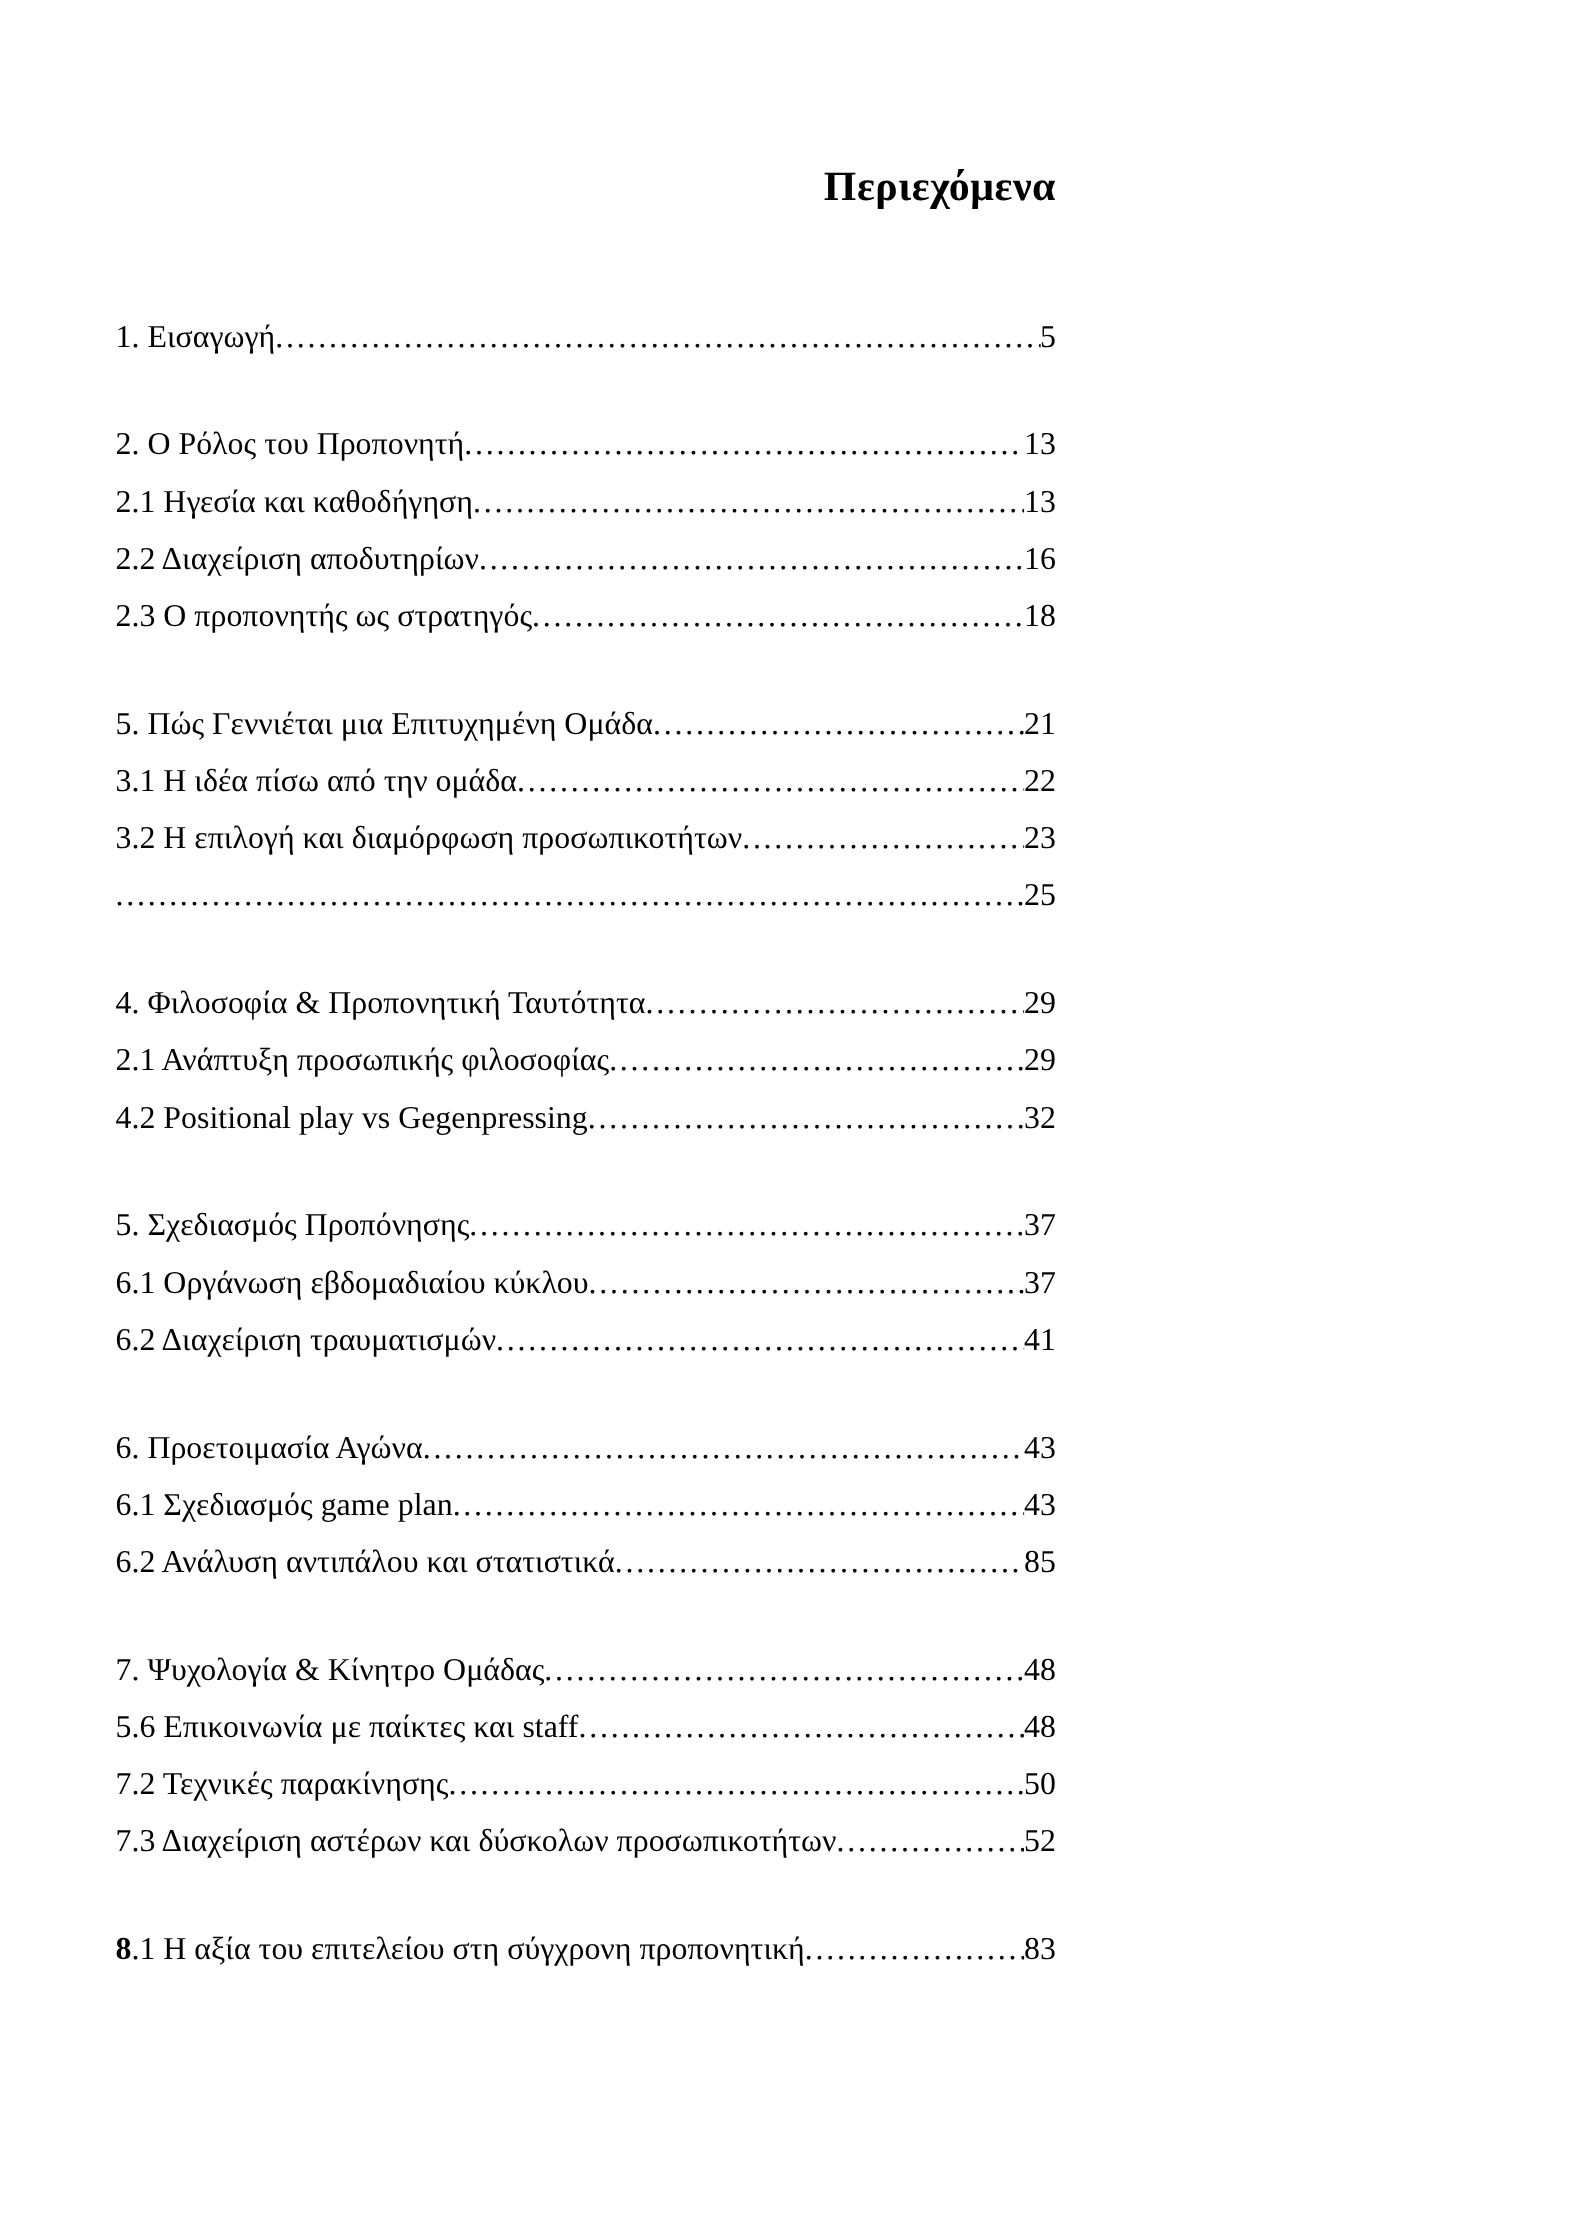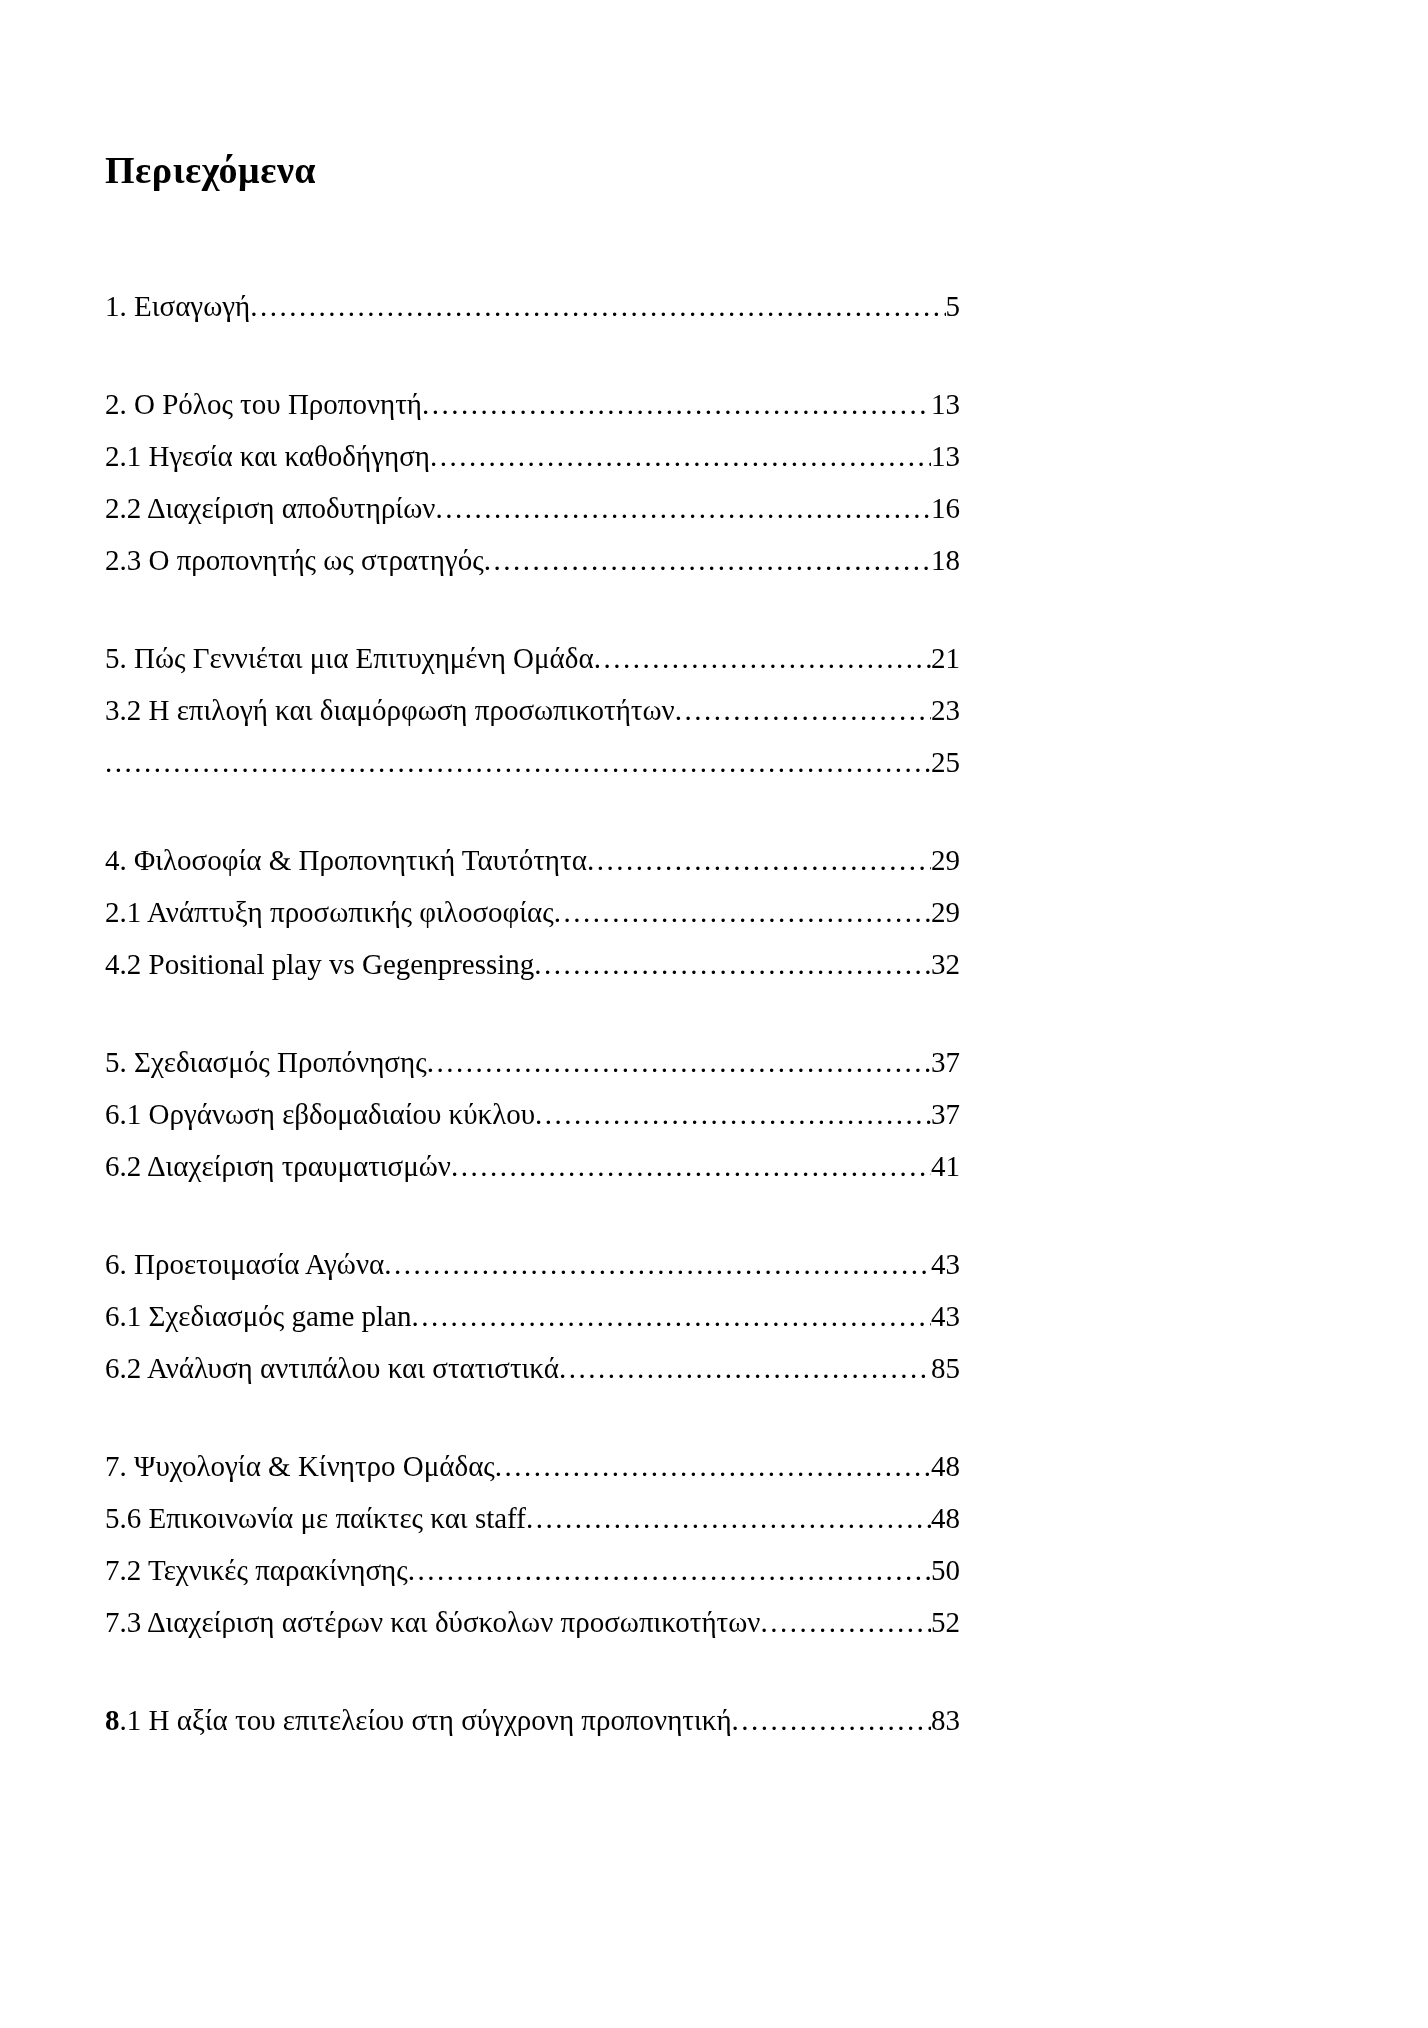--- a/index.html
+++ b/index.html
@@ -12,21 +12,21 @@
     width: 1428px;
     height: 2028px;
     background: #ffffff;
     box-sizing: border-box;
     padding: 148px 468px 0 105px;
     font-family: "Liberation Serif", serif;
     color: #000000;
     overflow: hidden;
   }
   .toc-title {
-    text-align: left;
+    text-align: right;
     font-size: 38px;
     font-weight: bold;
     letter-spacing: 0.5px;
     margin: 0 0 88px 0;
   }
   .toc-list {
     width: 100%;
   }
   .toc-section {
     margin-top: 46px;
@@ -99,20 +99,25 @@
     <span class="pagenum">18</span>
   </div>
       </div>
       <div class="toc-section">
         <div class="toc-entry">
     <span class="label bold"><span>5. Πώς Γεννιέται μια Επιτυχημένη Ομάδα</span></span>
     <span class="dots"></span>
     <span class="pagenum">21</span>
   </div>
         <div class="toc-entry">
+    <span class="label"><span>3.1 Η ιδέα πίσω από την ομάδα</span></span>
+    <span class="dots"></span>
+    <span class="pagenum">22</span>
+  </div>
+        <div class="toc-entry">
     <span class="label"><span>3.2 Η επιλογή και διαμόρφωση προσωπικοτήτων</span></span>
     <span class="dots"></span>
     <span class="pagenum">23</span>
   </div>
         <div class="toc-entry">
     <span class="dots"></span>
     <span class="pagenum">25</span>
   </div>
       </div>
       <div class="toc-section">

